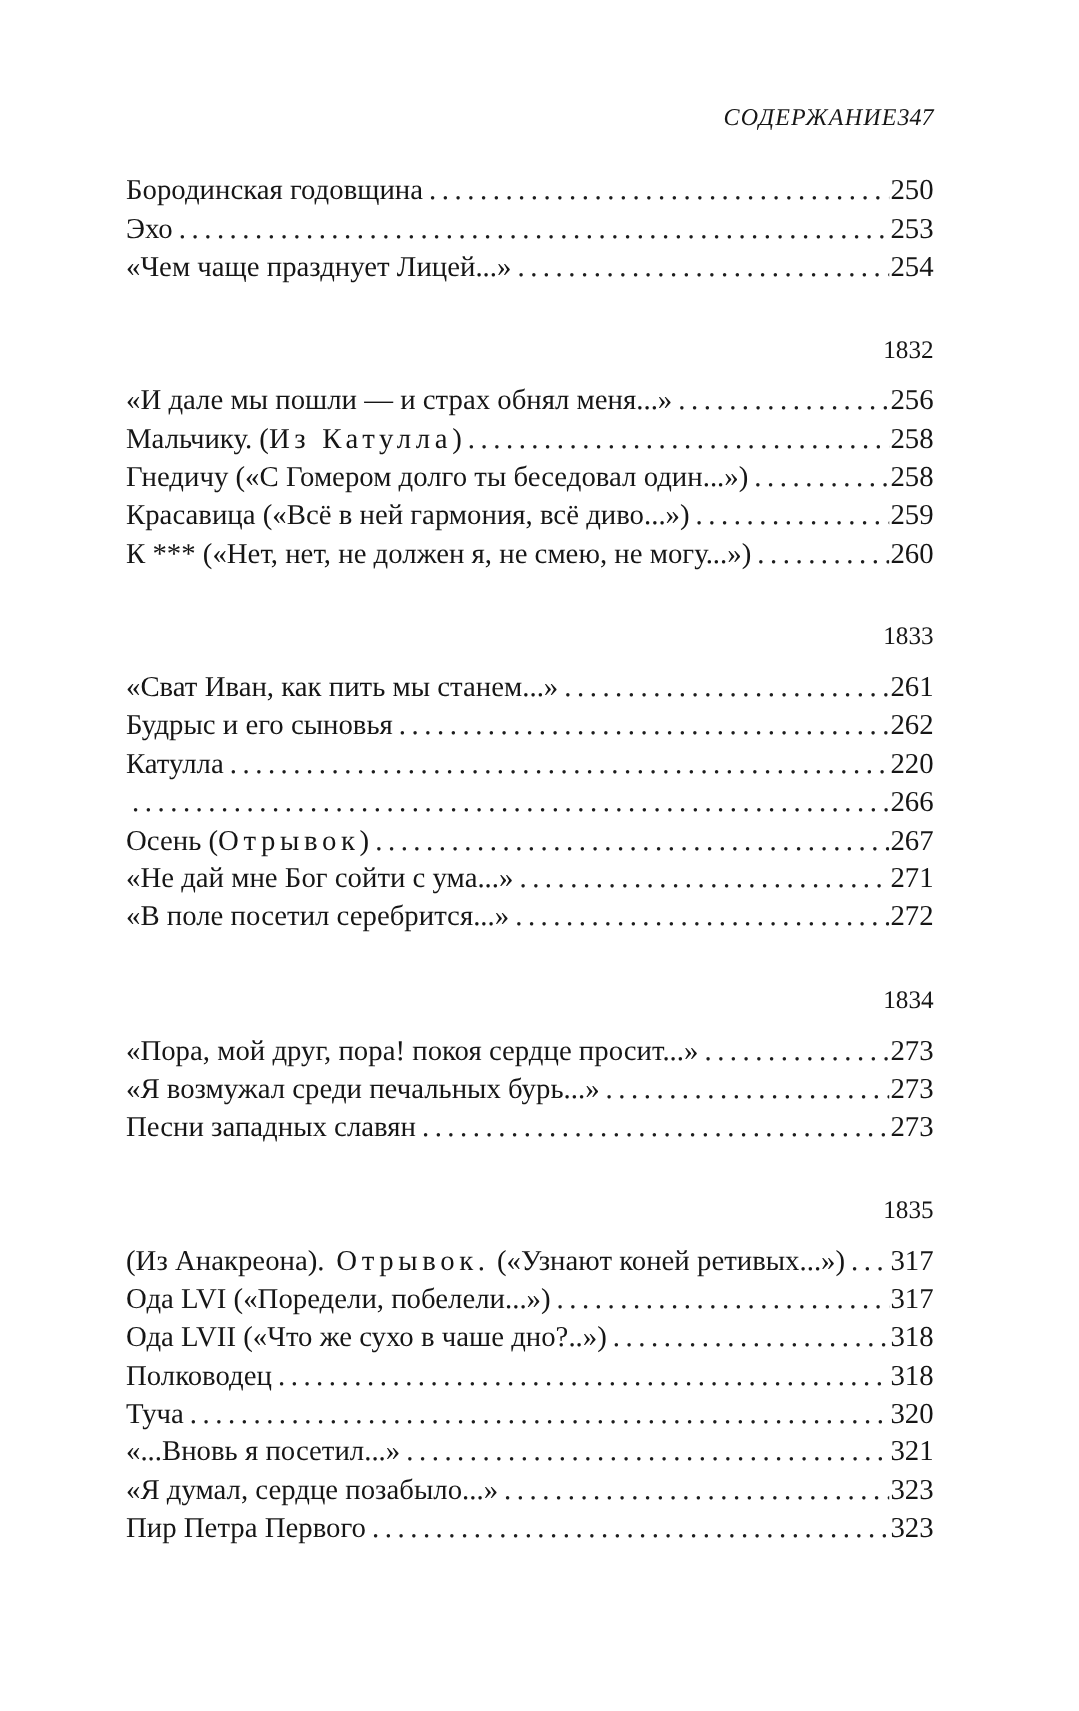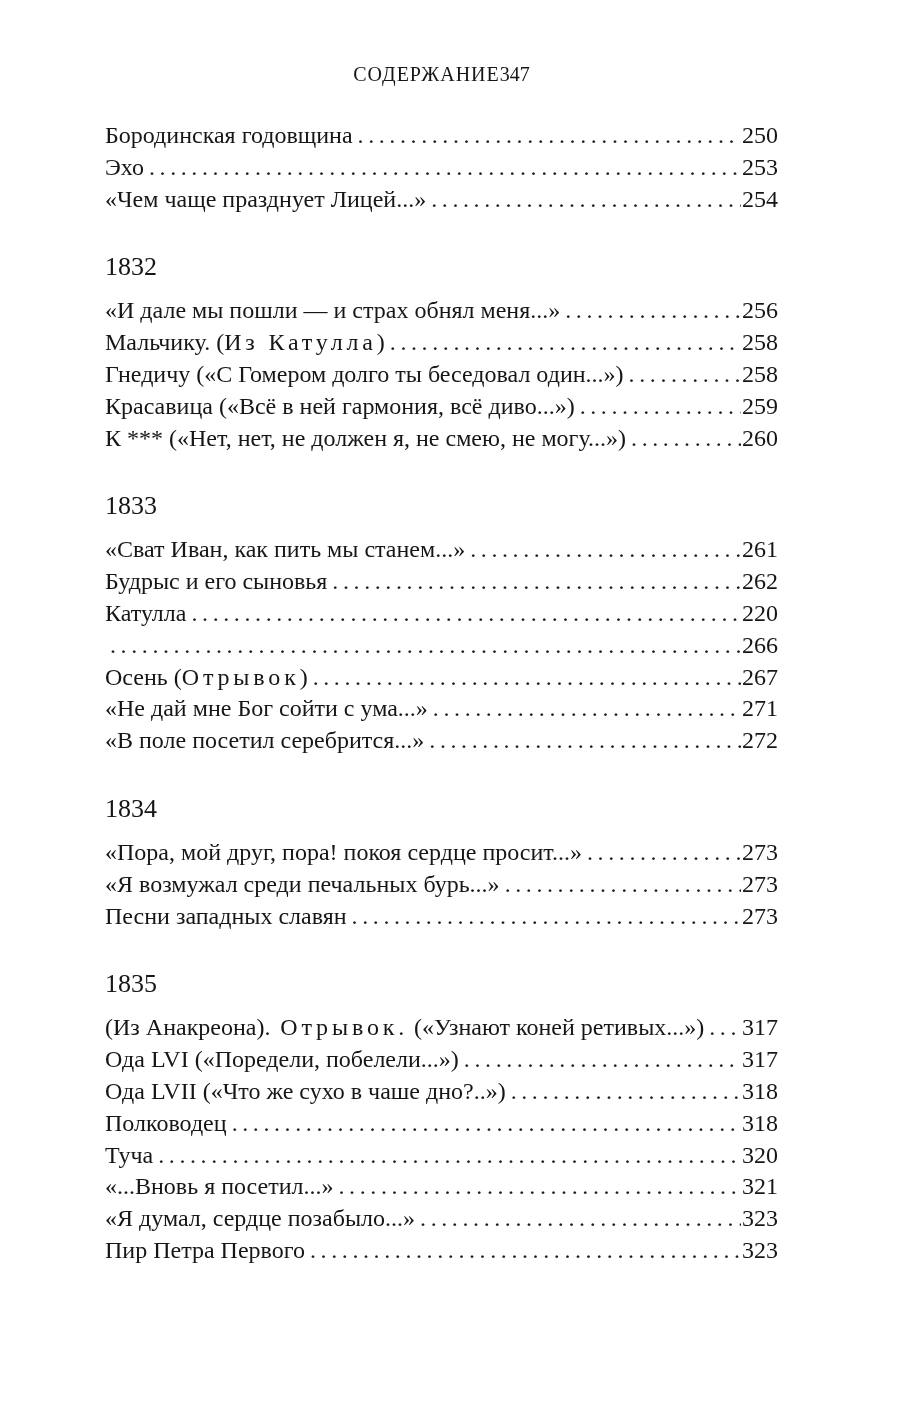--- a/index.html
+++ b/index.html
@@ -12,38 +12,39 @@
     height: 1426px;
     overflow: hidden;
     font-family: "Liberation Serif", "DejaVu Serif", serif;
     color: #161616;
   }
   .page {
     padding: 0 121px 0 105px;
   }
   .page-header {
     display: flex;
-    justify-content: center;
+    justify-content: flex-end;
     align-items: baseline;
-    padding-top: 62px;
+    padding-top: 86px;
     font-size: 20px;
     line-height: 24px;
+    font-style: italic;
   }
   .contents-title {
     letter-spacing: 1px;
   }
   .folio {
     font-size: 20px;
   }
   .toc {
     margin-top: 34px;
   }
   .year-heading {
-    text-align: left;
-    font-size: 26px;
+    text-align: right;
+    font-size: 21px;
     line-height: 32px;
     margin: 36px 0 12px 0;
   }
   .toc-row {
     display: flex;
     align-items: baseline;
     font-size: 24px;
     line-height: 31.8px;
   }
   .title {

